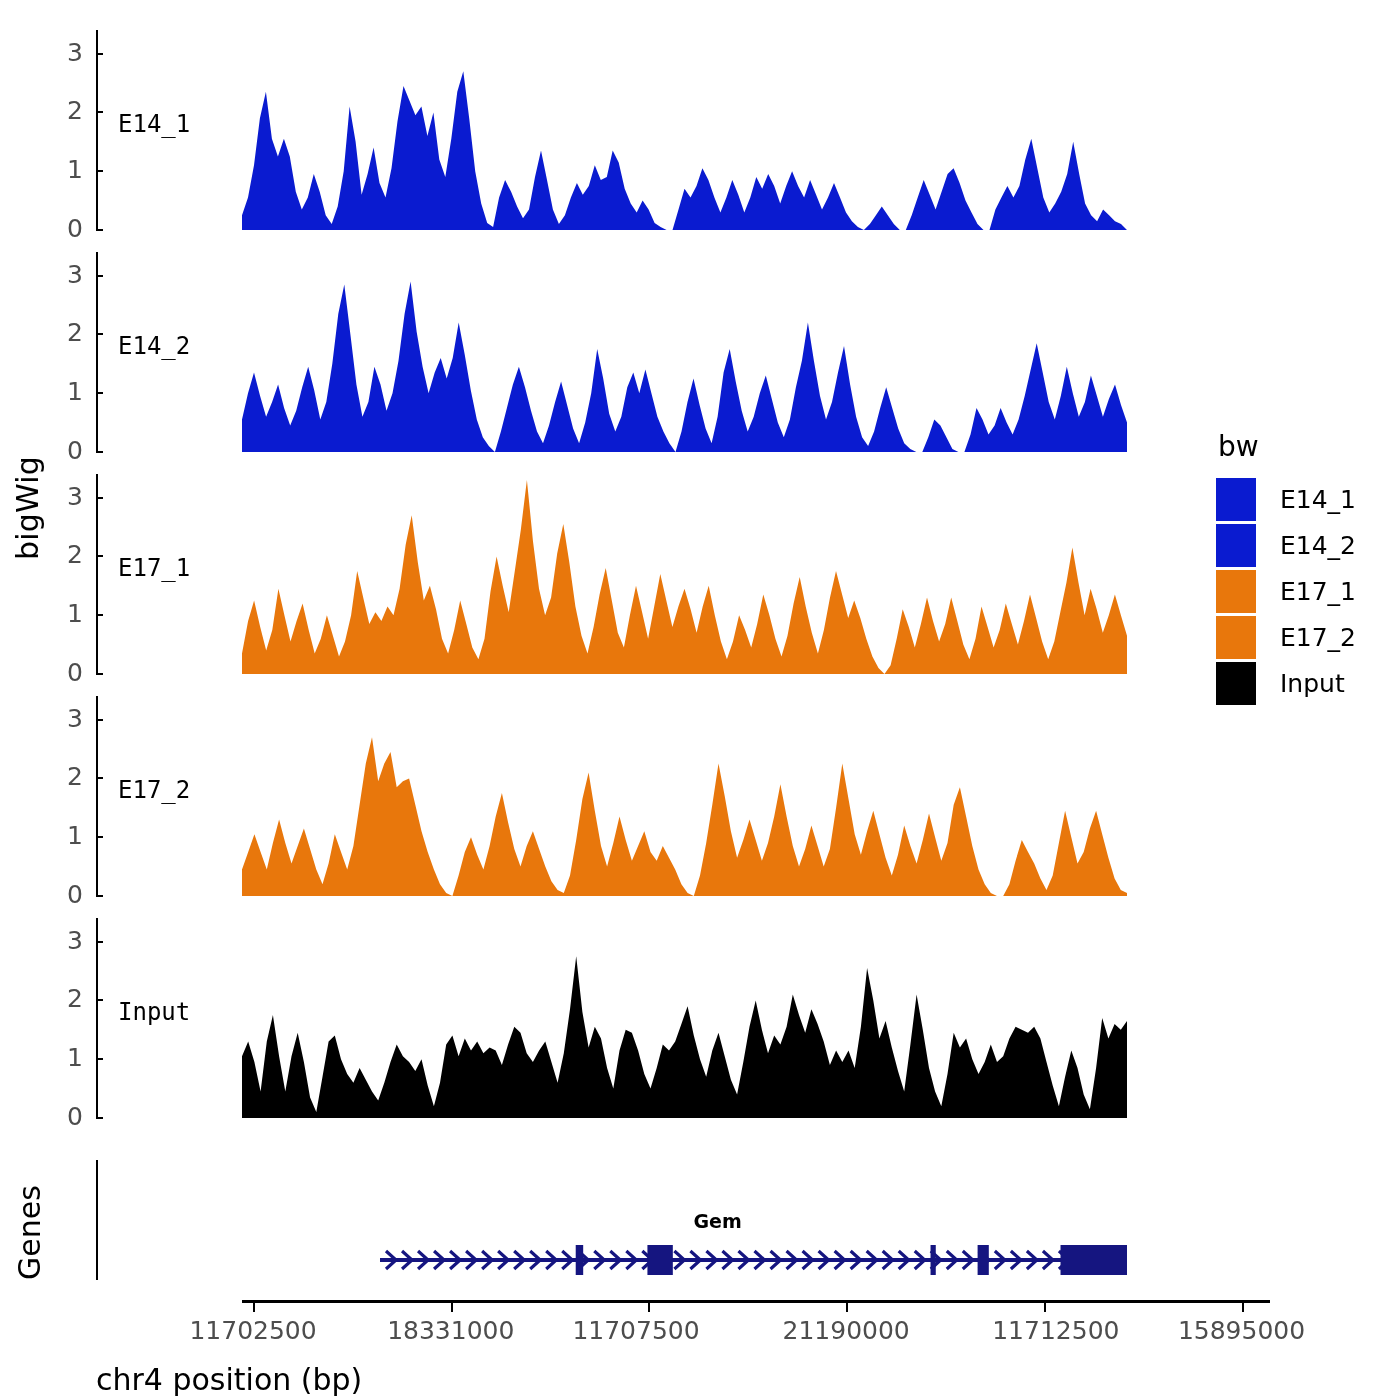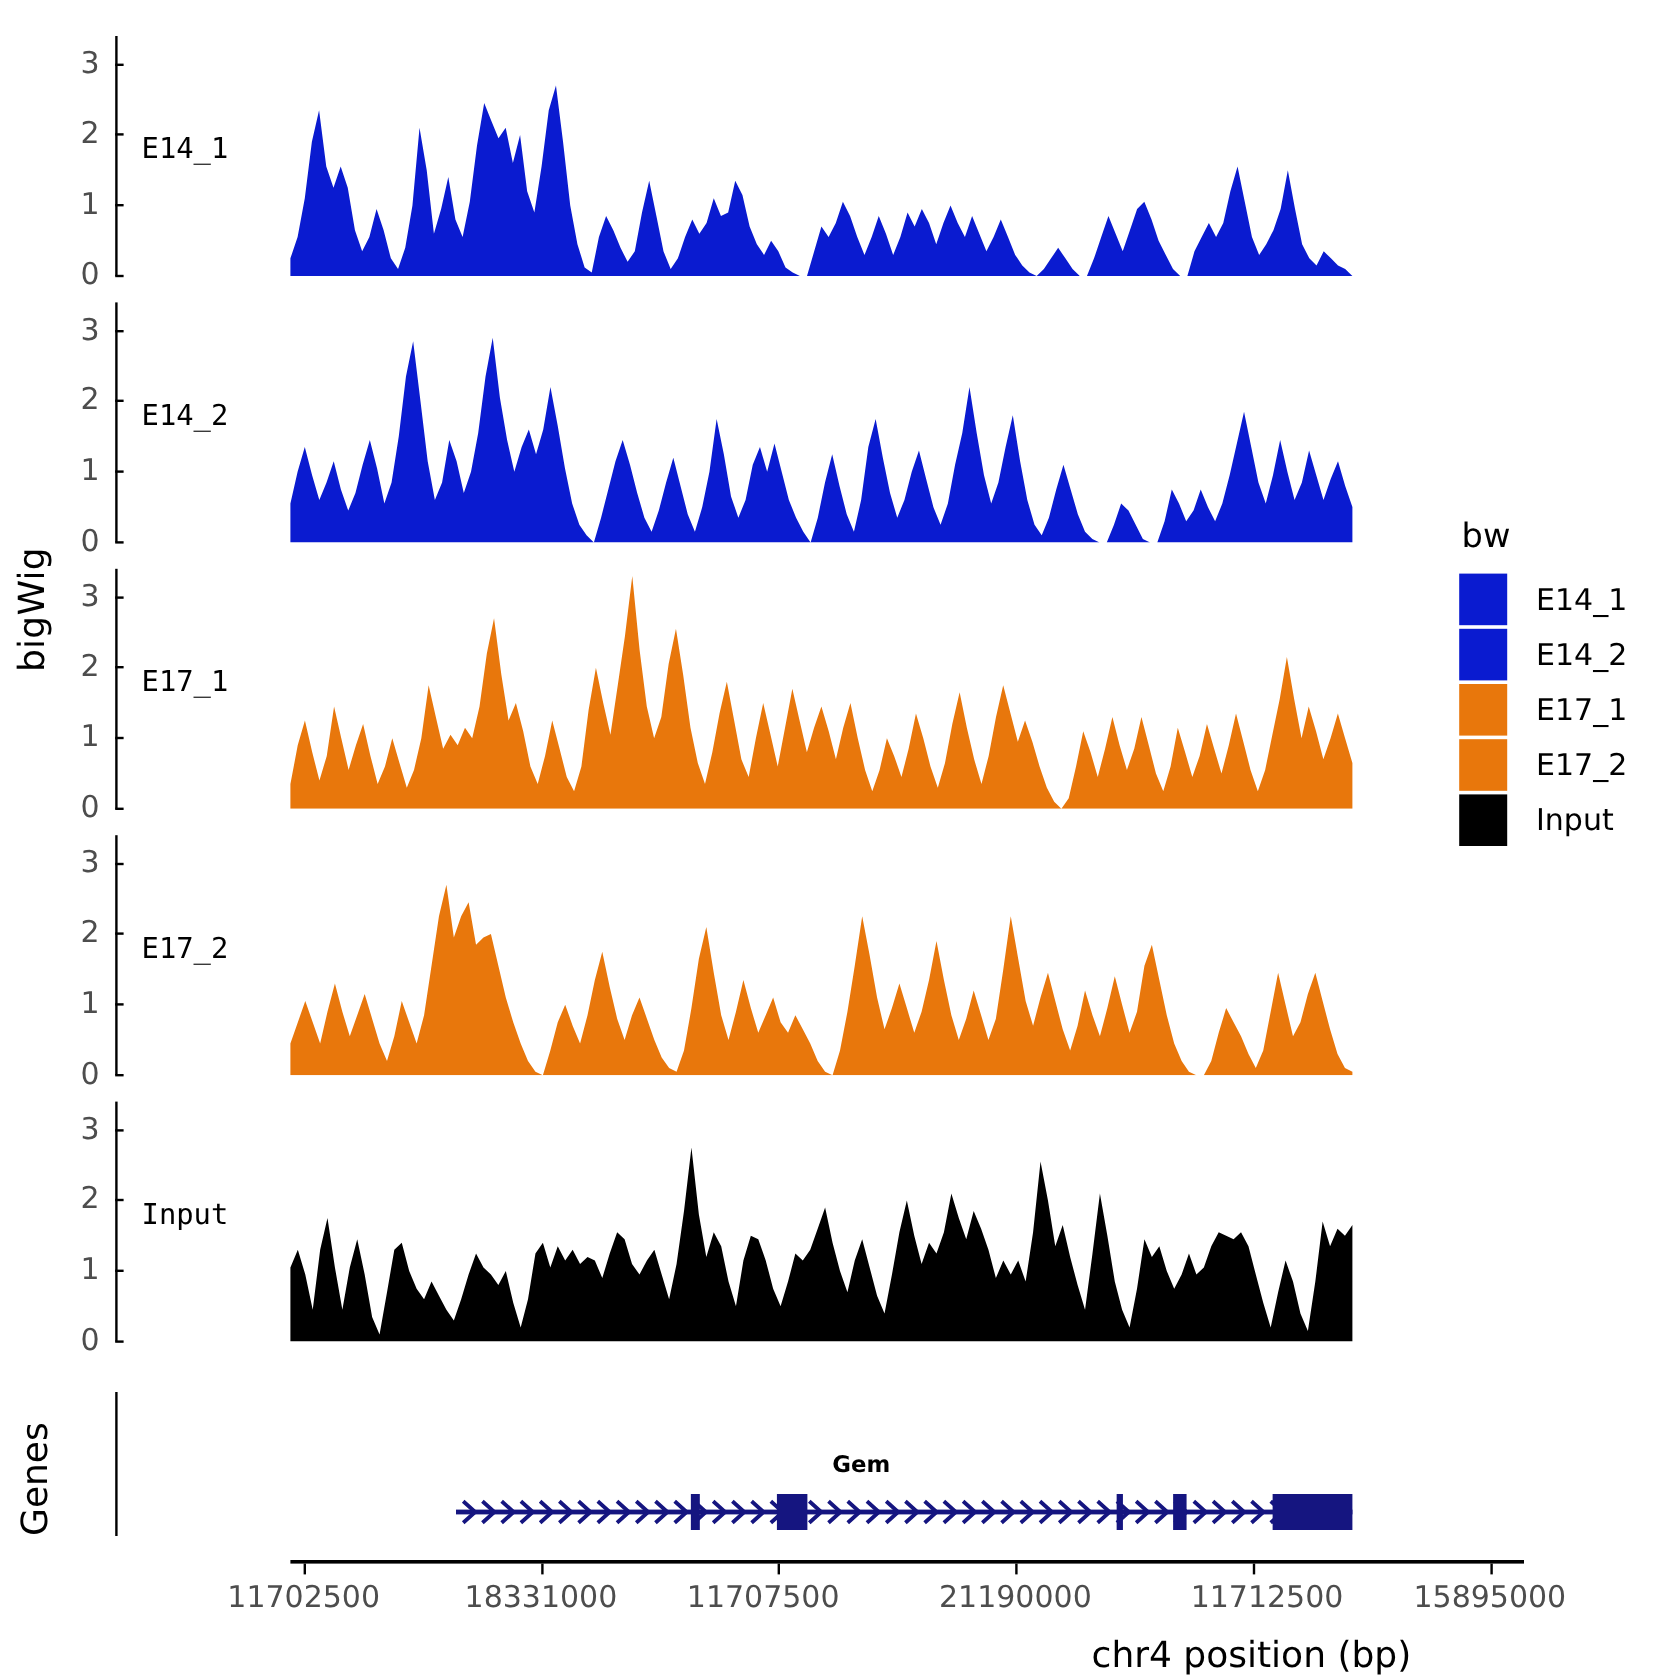--- a/index.html
+++ b/index.html
@@ -38,21 +38,21 @@
   #gene-spine{position:absolute;left:0;top:0;width:2px;height:120px;background:#000;}
   #gene-svg{position:absolute;left:2px;top:0;}
   #gene-name-label{position:absolute;font-size:19px;color:#000;white-space:nowrap;font-weight:bold;}
 
   
   #xaxis{position:absolute;left:96px;top:1300px;width:1080px;height:80px;}
   #xaxis-line{position:absolute;left:146px;top:0;width:1028px;height:3px;background:#000;}
   .xtick{position:absolute;top:3px;width:2px;height:9px;background:#000;}
   .xticklab{position:absolute;top:16px;font-size:25px;color:#4d4d4d;
             white-space:nowrap;transform:translateX(-50%);}
-  #xaxis-title{position:absolute;top:62px;left:0;width:1080px;text-align:right;
+  #xaxis-title{position:absolute;top:62px;left:0;width:1080px;text-align:left;
                font-size:30px;color:#000;}
 
   
   #legend{position:absolute;left:1216px;top:432px;width:180px;}
   #legend-title{font-size:28px;color:#000;margin:0 0 14px 2px;line-height:30px;}
   .legend-item{display:flex;align-items:center;height:46px;}
   .legend-swatch{width:40px;height:43px;flex:0 0 40px;}
   .legend-label{font-size:25px;color:#000;margin-left:24px;white-space:nowrap;}
 </style>
 </head>

